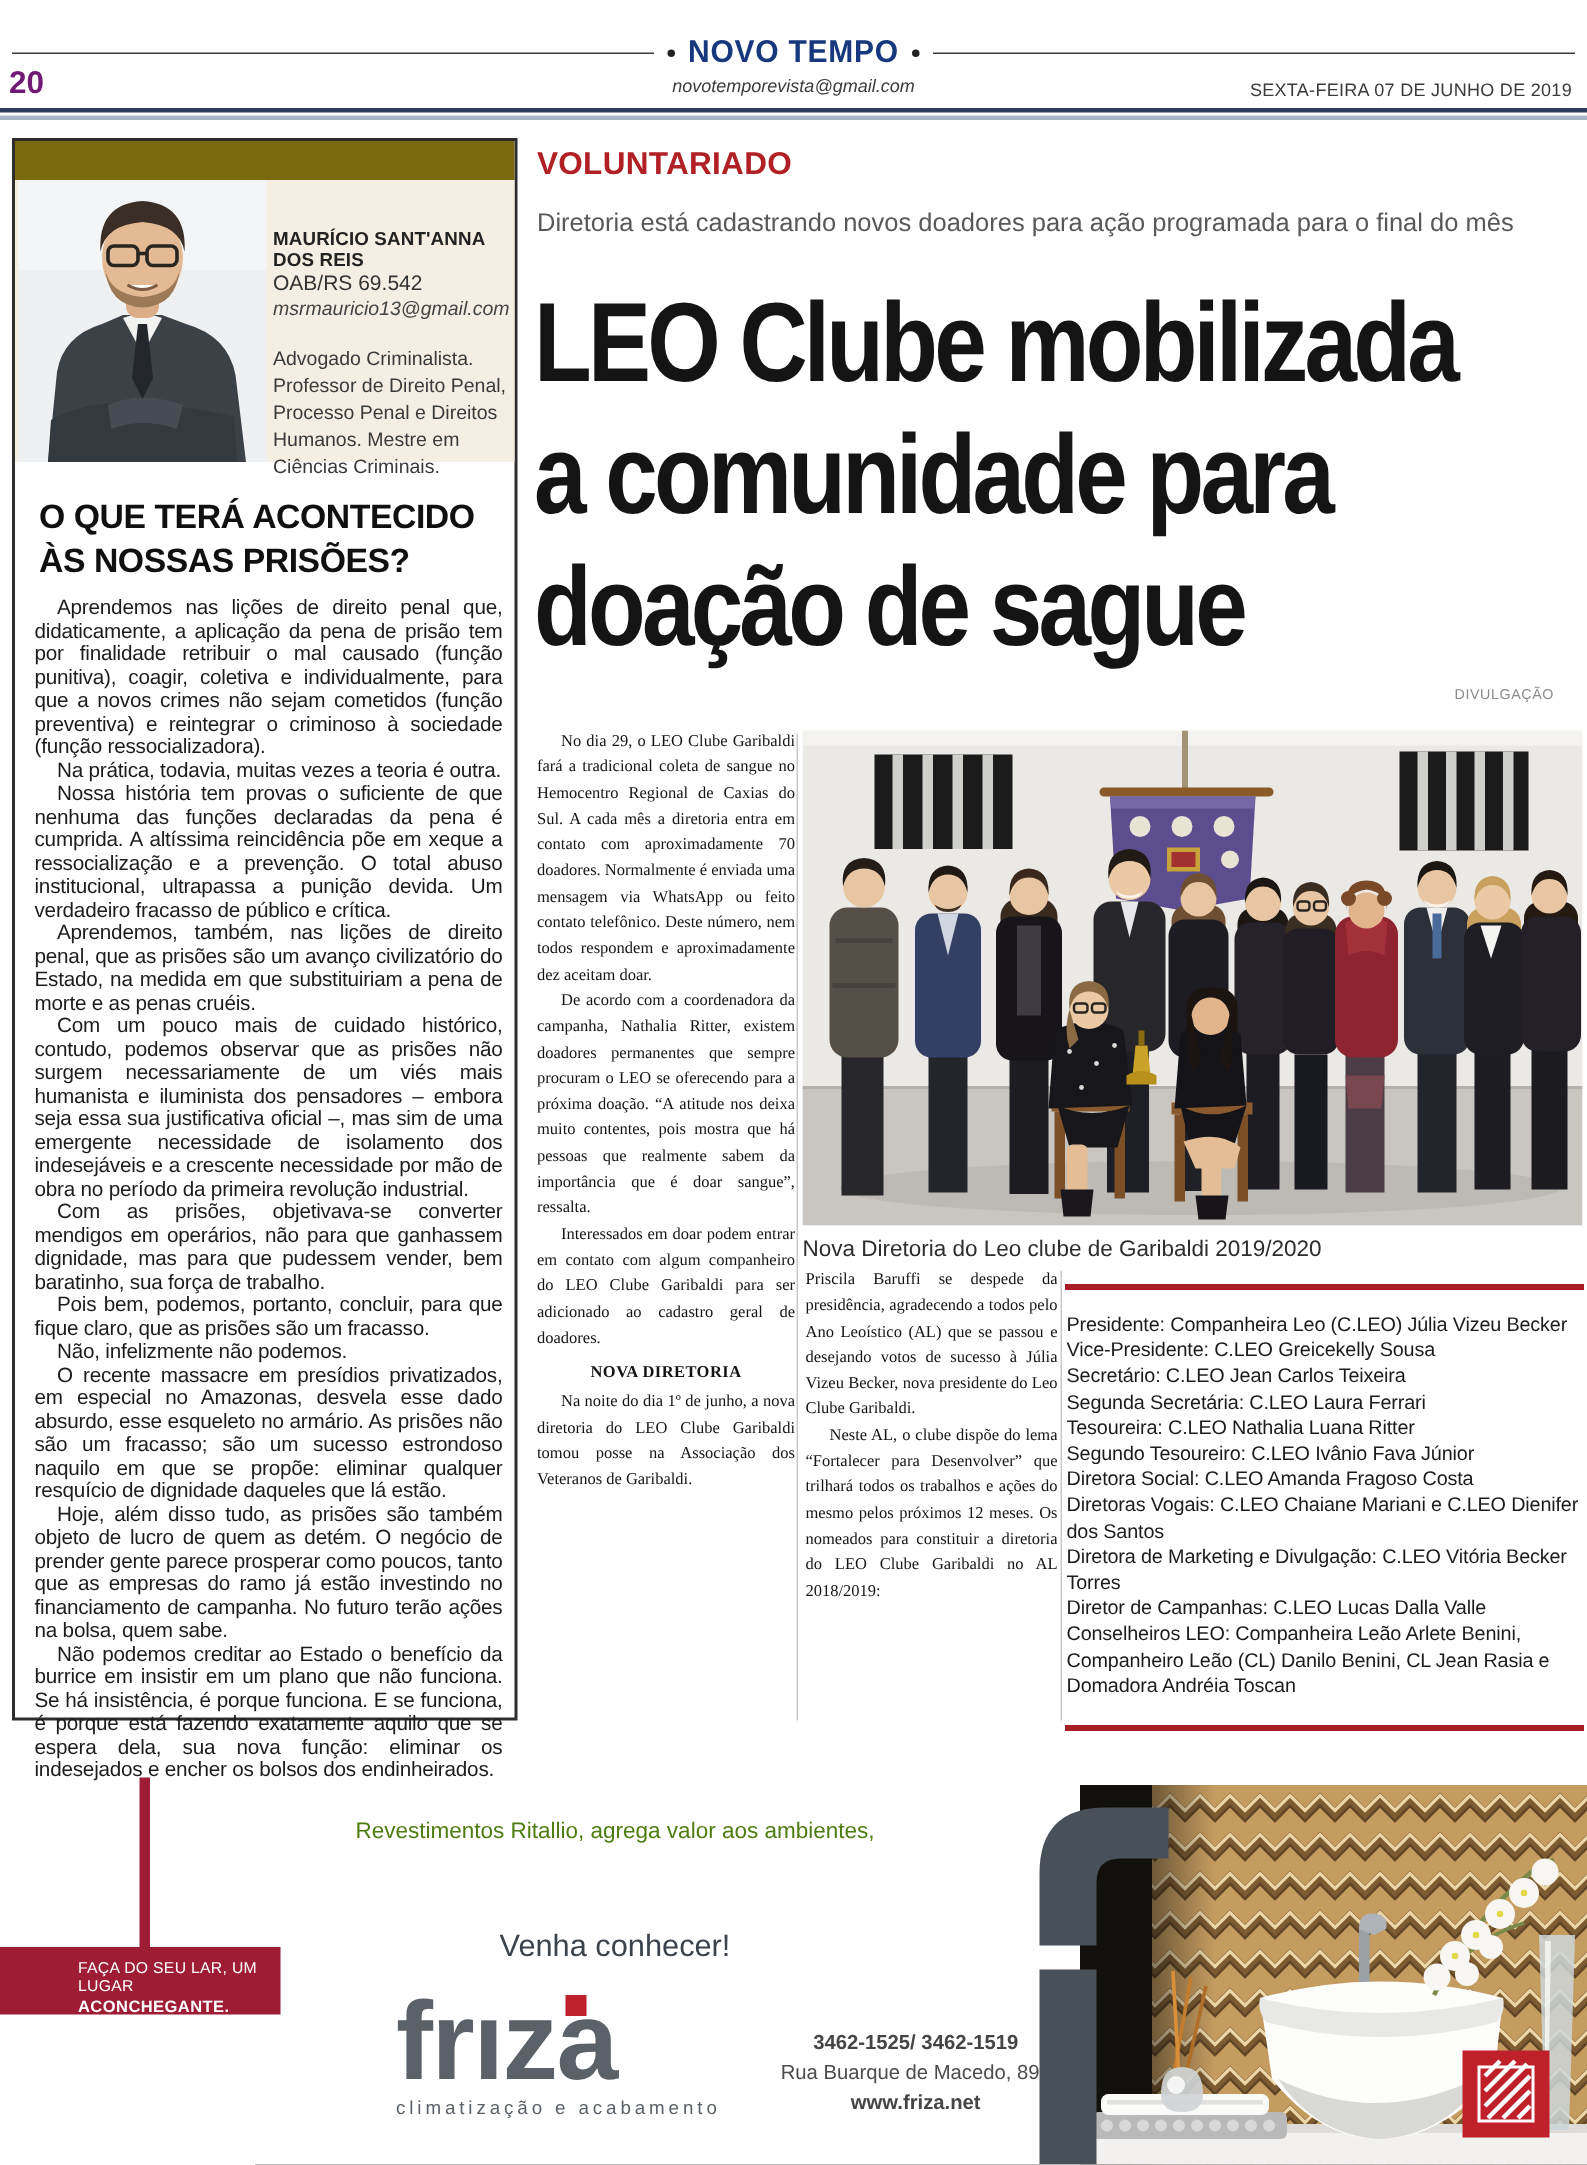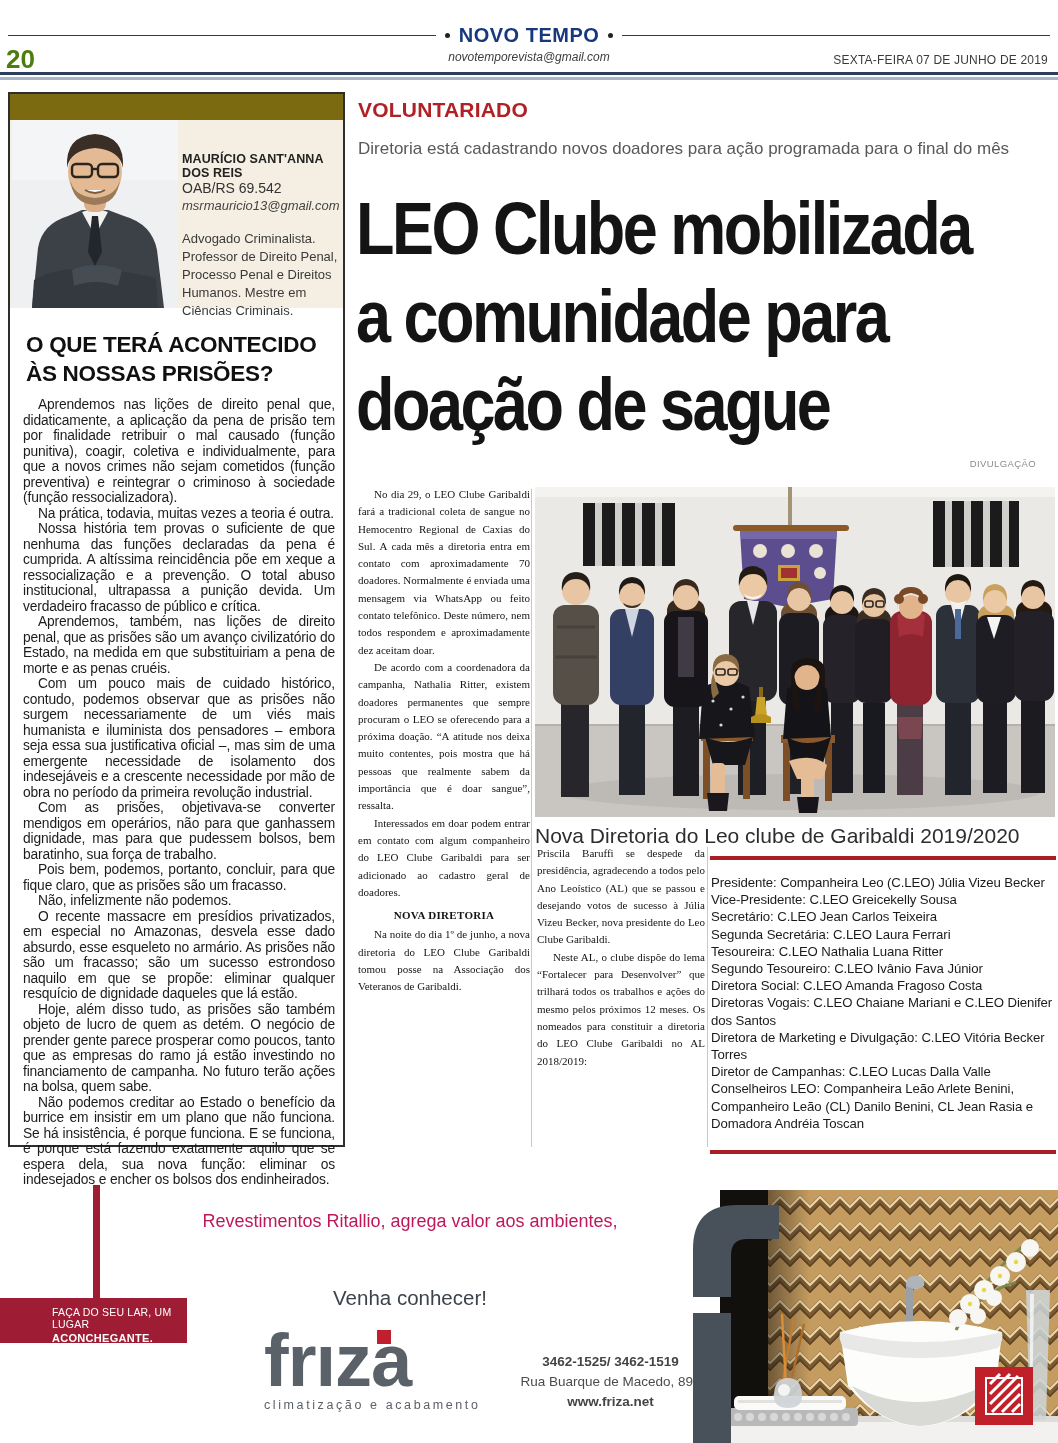--- a/index.html
+++ b/index.html
@@ -3,21 +3,21 @@
 <meta charset="utf-8">
 <style>
   html,body{margin:0;padding:0;background:#888;}
   .page{position:relative;width:1058px;height:1443px;background:#ffffff;overflow:hidden;
         font-family:"Liberation Sans",sans-serif;color:#1a1a1a;margin:0 auto;}
   
   .masthead-row{position:absolute;left:8px;right:8px;top:24px;display:flex;align-items:center;gap:9px;}
   .mast-line{flex:1;height:1px;background:#3a3a3a;}
   .mast-dot{width:5px;height:5px;border-radius:50%;background:#222;}
   .masthead{font-size:20px;font-weight:bold;letter-spacing:.5px;color:#17387d;transform:scaleY(1.05);}
-  .page-number{position:absolute;left:6px;top:44px;font-size:26px;font-weight:bold;color:#4d7c0f;}
+  .page-number{position:absolute;left:6px;top:44px;font-size:21px;font-weight:bold;color:#701a75;}
   .header-email{position:absolute;left:0;right:0;top:50px;text-align:center;font-size:12px;font-style:italic;color:#3c3c3c;}
   .header-date{position:absolute;right:10px;top:53px;font-size:12px;color:#3a3a3a;letter-spacing:.2px;}
   .rule-navy{position:absolute;left:0;right:0;top:72px;height:3px;background:#2e3d5e;}
   .rule-steel{position:absolute;left:0;right:0;top:77px;height:3px;background:#a9b6c6;}
   
   .opinion-box{position:absolute;left:8px;top:92px;width:337px;height:1055px;border:2px solid #2e2e2e;background:#fff;box-sizing:border-box;}
   .olive-bar{position:absolute;left:0;top:0;right:0;height:26px;background:#7c6a11;}
   .cream{position:absolute;left:0;top:26px;right:0;height:188px;background:#f4efe2;}
   .portrait{position:absolute;left:2px;top:26px;width:166px;height:188px;}
   .col-name{position:absolute;left:172px;top:58px;width:158px;font-size:12.5px;font-weight:bold;color:#222;letter-spacing:.1px;}
@@ -27,39 +27,39 @@
   .opinion-title{position:absolute;left:16px;top:236px;width:310px;font-size:22.5px;line-height:29px;font-weight:bold;color:#101010;letter-spacing:-.3px;}
   .opinion-body{position:absolute;left:13px;top:303px;width:312px;font-size:13.8px;line-height:15.5px;color:#1c1c1c;text-align:justify;letter-spacing:-.15px;}
   .opinion-body p{margin:0;text-indent:15px;}
   
   .kicker{position:absolute;left:358px;top:98px;font-size:21px;font-weight:bold;color:#b02025;letter-spacing:.2px;}
   .kicker-sub{position:absolute;left:358px;top:139px;font-size:17px;color:#57585a;}
   .headline{position:absolute;left:356px;top:184px;width:820px;font-size:75px;line-height:88px;font-weight:bold;
             color:#141414;letter-spacing:-3px;transform:scaleX(.84);transform-origin:0 0;}
   .photo-credit{position:absolute;right:22px;top:458px;font-size:9.5px;color:#8b8b8b;letter-spacing:.4px;}
   .group-photo{position:absolute;left:535px;top:487px;width:520px;height:330px;}
-  .photo-caption{position:absolute;left:535px;top:824px;font-size:21px;color:#2d2d2d;}
+  .photo-caption{position:absolute;left:535px;top:824px;font-size:15px;color:#2d2d2d;}
   .vrule-a{position:absolute;left:531px;top:489px;width:1px;height:658px;background:#c9c9c9;}
   .vrule-b{position:absolute;left:707px;top:847px;width:1px;height:300px;background:#c9c9c9;}
   .serif-col{font-family:Liberation Serif, serif;font-size:11px;line-height:17.3px;text-align:justify;color:#141414;}
   .serif-col p{margin:0;text-indent:16px;}
   .serif-col p.noindent{text-indent:0;}
   .col1{position:absolute;left:358px;top:486px;width:172px;}
   .col2{position:absolute;left:537px;top:845px;width:168px;}
   .subhead{font-weight:bold;text-align:center;text-indent:0 !important;margin-top:6px !important;margin-bottom:2px !important;letter-spacing:.3px;}
   .redrule-top{position:absolute;left:710px;top:856px;width:346px;height:4px;background:#a81e24;}
   .redrule-bot{position:absolute;left:710px;top:1150px;width:346px;height:4px;background:#a81e24;}
   .directors{position:absolute;left:711px;top:874px;width:347px;font-size:13.2px;line-height:17.2px;color:#1b1b1b;letter-spacing:-.1px;}
   .directors div{margin:0;}
   
   .ad-vline{position:absolute;left:93px;top:1185px;width:7px;height:113px;background:#9e1d35;}
   .ad-box{position:absolute;left:0px;top:1298px;width:187px;height:45px;background:#9e1d35;color:#fff;box-sizing:border-box;padding:8px 0 0 52px;}
   .ad-box .l1{font-size:10.5px;letter-spacing:.2px;}
   .ad-box .l2{font-size:11px;font-weight:bold;letter-spacing:.3px;margin-top:2px;}
-  .ad-tagline{position:absolute;left:120px;top:1206px;width:580px;text-align:center;font-size:18px;line-height:30px;color:#be185d;}
+  .ad-tagline{position:absolute;left:120px;top:1206px;width:580px;text-align:center;font-size:15px;line-height:30px;color:#4d7c0f;}
   .ad-cta{position:absolute;left:120px;top:1286px;width:580px;text-align:center;font-size:20.5px;color:#3b434d;}
   .friza-logo{position:absolute;left:264px;top:1326px;color:#5b6168;}
   .friza-word{font-size:74px;font-weight:bold;line-height:70px;letter-spacing:-1px;position:relative;}
   .friza-idot{position:absolute;left:113px;top:4px;width:14px;height:14px;background:#c01f2e;}
   .friza-sub{font-size:12.5px;letter-spacing:2.6px;color:#5b6168;margin-top:2px;}
   .friza-contact{position:absolute;left:498px;top:1352px;width:225px;text-align:center;font-size:13.5px;line-height:20px;color:#4c4c4c;}
   .friza-contact .strong{font-weight:bold;color:#454545;}
   .ad-photo{position:absolute;left:720px;top:1190px;width:338px;height:253px;}
   .f-letter{position:absolute;left:675px;top:1185px;width:120px;height:258px;}
 </style>
@@ -114,21 +114,21 @@
     <div class="col-mail">msrmauricio13@gmail.com</div>
     <div class="col-bio">Advogado Criminalista. Professor de Direito Penal, Processo Penal e Direitos Humanos. Mestre em Ciências Criminais.</div>
 
     <div class="opinion-title">O QUE TERÁ ACONTECIDO ÀS NOSSAS PRISÕES?</div>
     <div class="opinion-body">
       <p>Aprendemos nas lições de direito penal que, didaticamente, a aplicação da pena de prisão tem por finalidade retribuir o mal causado (função punitiva), coagir, coletiva e individualmente, para que a novos crimes não sejam cometidos (função preventiva) e reintegrar o criminoso à sociedade (função ressocializadora).</p>
       <p>Na prática, todavia, muitas vezes a teoria é outra.</p>
       <p>Nossa história tem provas o suficiente de que nenhuma das funções declaradas da pena é cumprida. A altíssima reincidência põe em xeque a ressocialização e a prevenção. O total abuso institucional, ultrapassa a punição devida. Um verdadeiro fracasso de público e crítica.</p>
       <p>Aprendemos, também, nas lições de direito penal, que as prisões são um avanço civilizatório do Estado, na medida em que substituiriam a pena de morte e as penas cruéis.</p>
       <p>Com um pouco mais de cuidado histórico, contudo, podemos observar que as prisões não surgem necessariamente de um viés mais humanista e iluminista dos pensadores – embora seja essa sua justificativa oficial –, mas sim de uma emergente necessidade de isolamento dos indesejáveis e a crescente necessidade por mão de obra no período da primeira revolução industrial.</p>
-      <p>Com as prisões, objetivava-se converter mendigos em operários, não para que ganhassem dignidade, mas para que pudessem bolsos, bem baratinho, sua força de trabalho.</p>
+      <p>Com as prisões, objetivava-se converter mendigos em operários, não para que ganhassem dignidade, mas para que pudessem vender, bem baratinho, sua força de trabalho.</p>
       <p>Pois bem, podemos, portanto, concluir, para que fique claro, que as prisões são um fracasso.</p>
       <p>Não, infelizmente não podemos.</p>
       <p>O recente massacre em presídios privatizados, em especial no Amazonas, desvela esse dado absurdo, esse esqueleto no armário. As prisões não são um fracasso; são um sucesso estrondoso naquilo em que se propõe: eliminar qualquer resquício de dignidade daqueles que lá estão.</p>
       <p>Hoje, além disso tudo, as prisões são também objeto de lucro de quem as detém. O negócio de prender gente parece prosperar como poucos, tanto que as empresas do ramo já estão investindo no financiamento de campanha. No futuro terão ações na bolsa, quem sabe.</p>
       <p>Não podemos creditar ao Estado o benefício da burrice em insistir em um plano que não funciona. Se há insistência, é porque funciona. E se funciona, é porque está fazendo exatamente aquilo que se espera dela, sua nova função: eliminar os indesejados e encher os bolsos dos endinheirados.</p>
     </div>
   </div>
 
   <div class="kicker">VOLUNTARIADO</div>
   <div class="kicker-sub">Diretoria está cadastrando novos doadores para ação programada para o final do mês</div>

